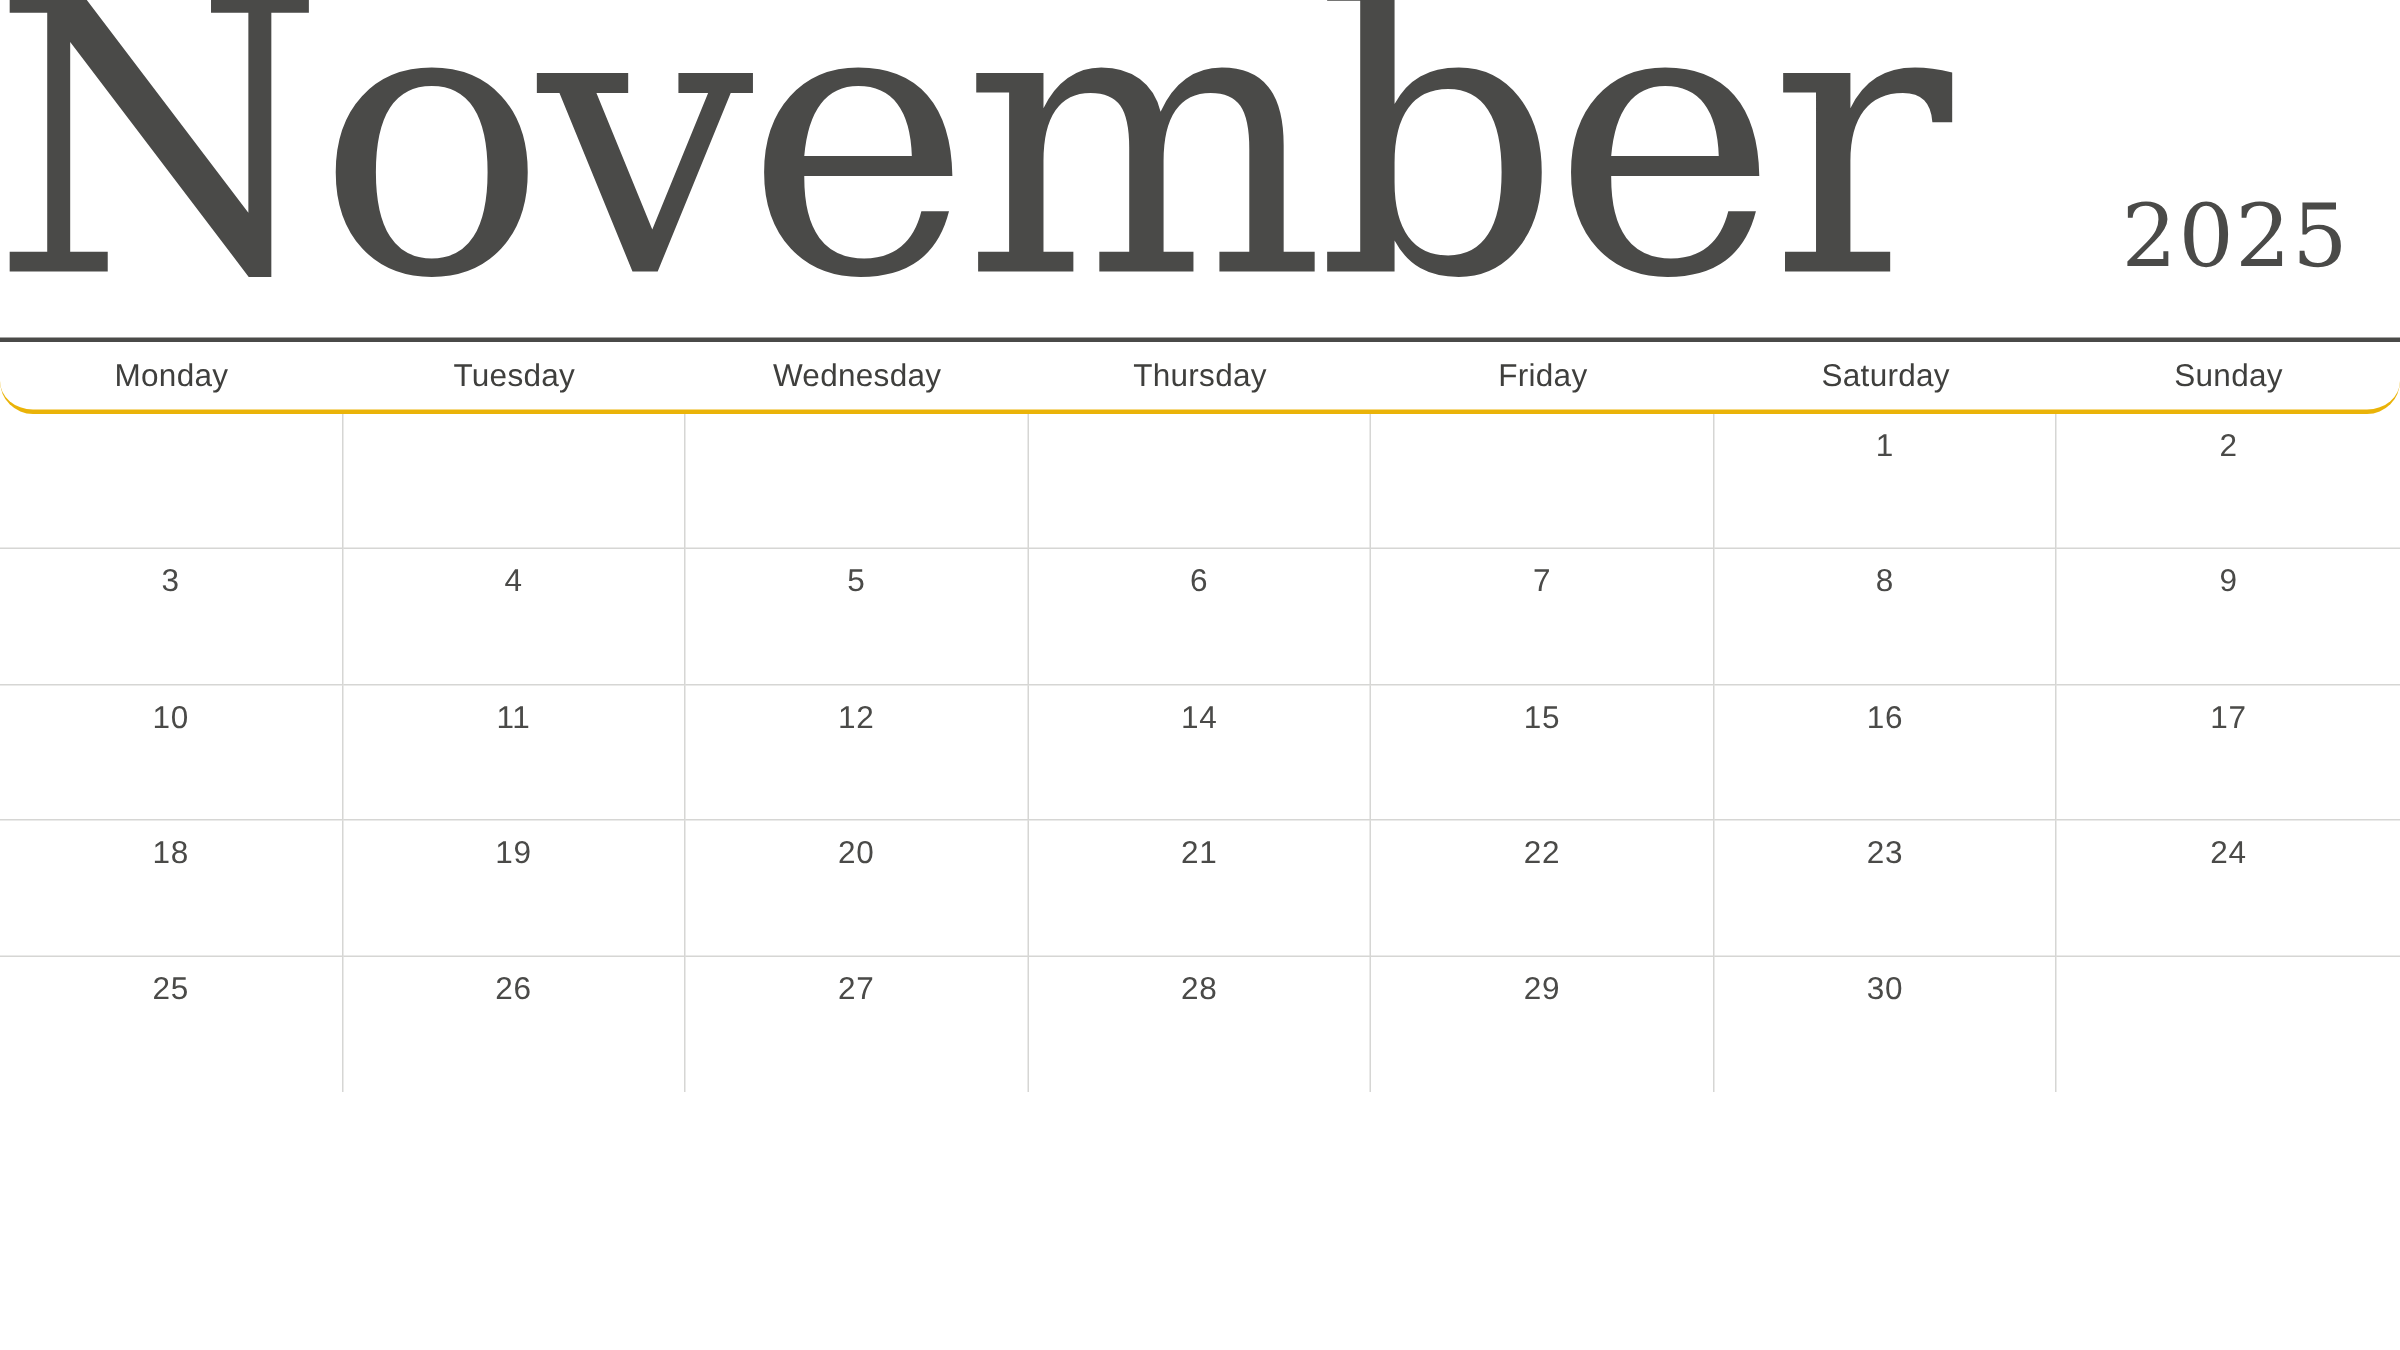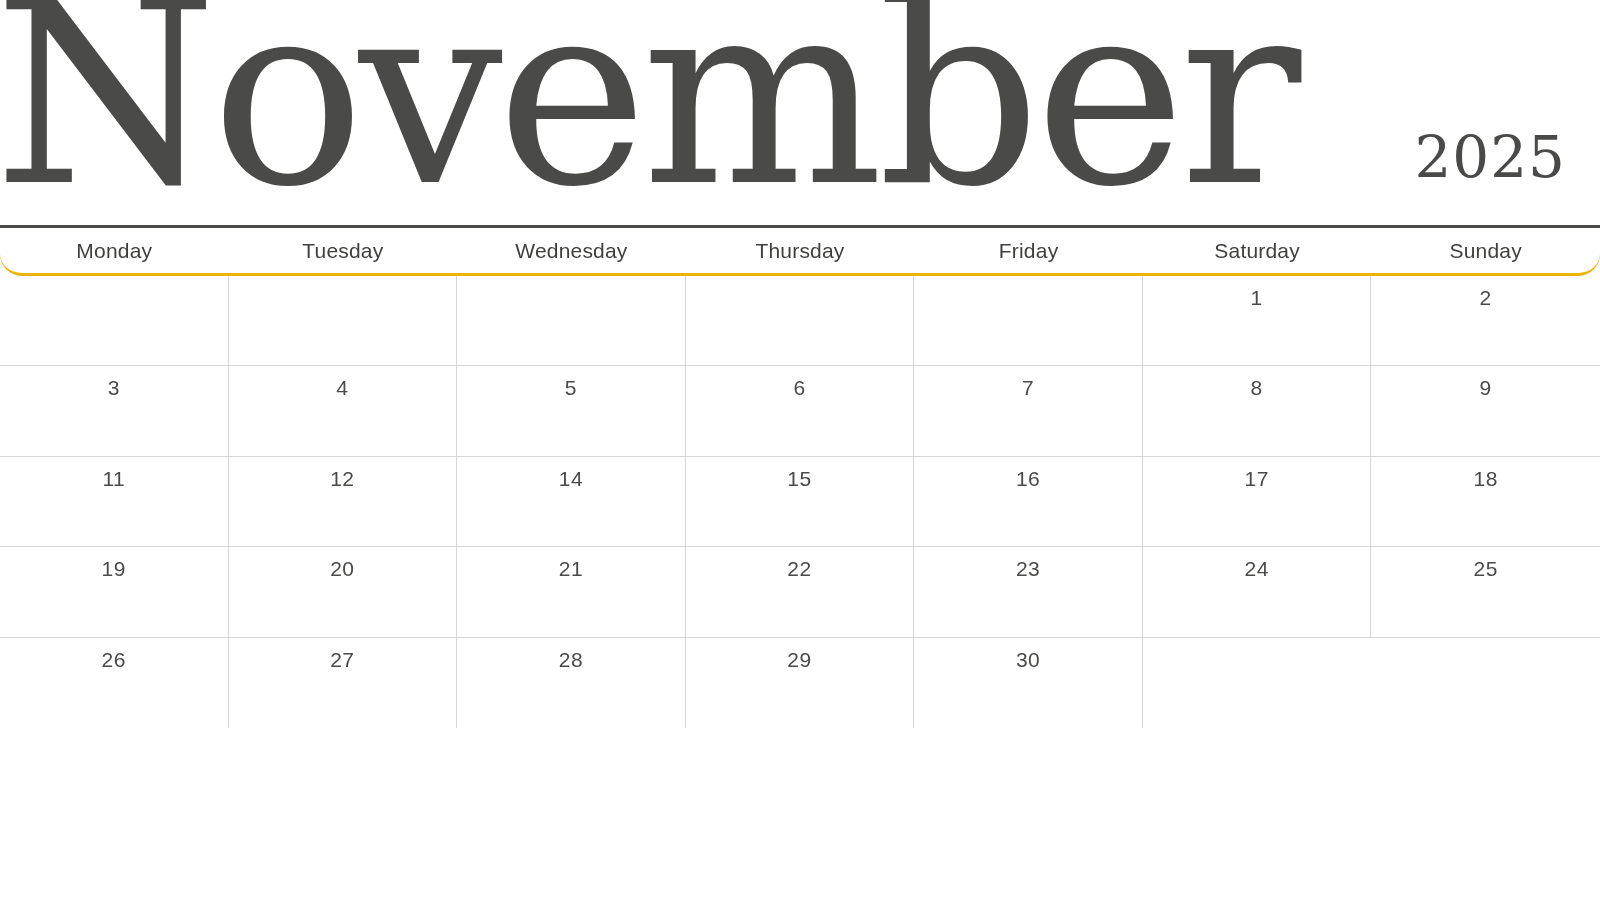--- a/index.html
+++ b/index.html
@@ -159,20 +159,23 @@
         <span class="day-number">7</span>
       </div>
     <div class="day-cell">
         <span class="day-number">8</span>
       </div>
     <div class="day-cell">
         <span class="day-number">9</span>
       </div>
 
     <div class="day-cell">
+        <span class="day-number">10</span>
+      </div>
+    <div class="day-cell">
         <span class="day-number">11</span>
       </div>
     <div class="day-cell">
         <span class="day-number">12</span>
       </div>
     <div class="day-cell">
         <span class="day-number">14</span>
       </div>
     <div class="day-cell">
         <span class="day-number">15</span>

